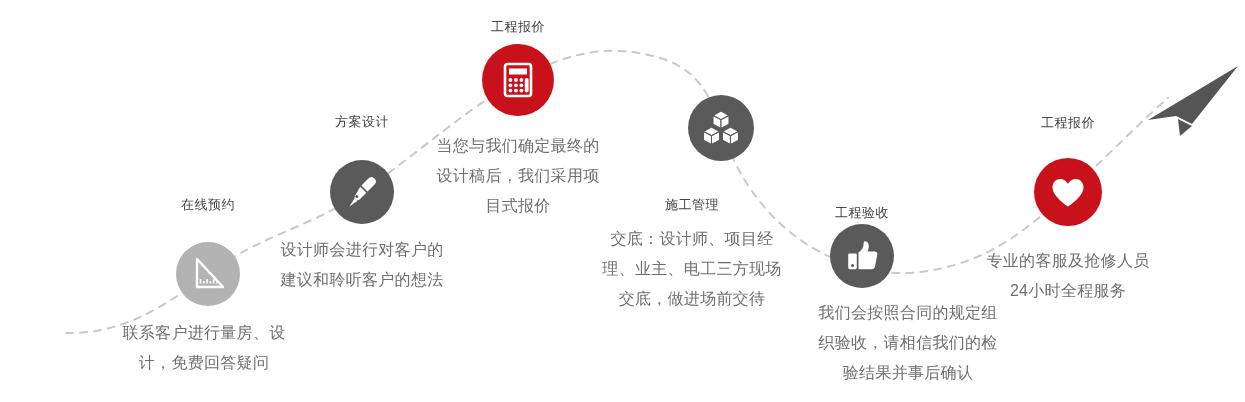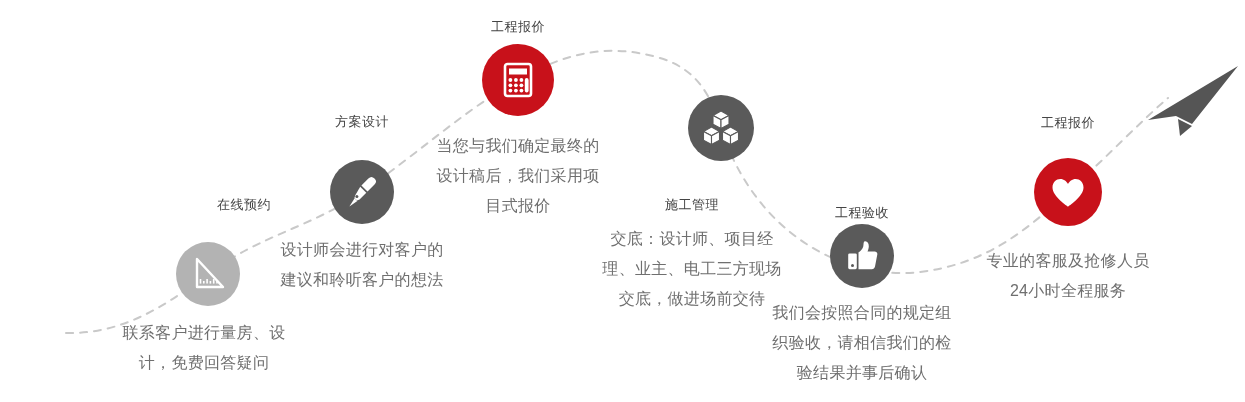--- a/index.html
+++ b/index.html
@@ -63,21 +63,21 @@
              C 985 264, 1025 232, 1068 192
              C 1110 154, 1140 122, 1168 98" fill="none" stroke="#c9c9c9" stroke-width="2" stroke-dasharray="7 7" stroke-linecap="round"></path>
   </svg>
 
   <svg class="plane" style="left:1140px;top:62px;" width="105" height="80" viewBox="0 0 105 80">
     <path d="M 8 58 L 98 4 L 52 62 L 36 54 Z" fill="#555555"></path>
     <path d="M 38 57 L 52 64 L 40 74 Z" fill="#555555"></path>
   </svg>
 
   <div class="step">
-    <div class="step-title" style="left:208px;top:196px;margin-left:36px;">在线预约</div>
+    <div class="step-title" style="left:208px;top:196px;">在线预约</div>
     <div class="icon-circle" style="left:208px;top:274px;width:64px;height:64px;background:#b3b3b3;">
       <svg width="38" height="38" viewBox="0 0 38 38">
         <path d="M8 4 L8 32 L34 32 Z" fill="none" stroke="#ffffff" stroke-width="2.4" stroke-linejoin="round"></path>
         <g stroke="#ffffff" stroke-width="1.6">
           <line x1="11.5" y1="28.6" x2="11.5" y2="24"></line>
           <line x1="14.8" y1="28.6" x2="14.8" y2="26"></line>
           <line x1="18.1" y1="28.6" x2="18.1" y2="24"></line>
           <line x1="21.4" y1="28.6" x2="21.4" y2="26"></line>
           <line x1="24.7" y1="28.6" x2="24.7" y2="24"></line>
           <line x1="28.0" y1="28.6" x2="28.0" y2="26"></line>
@@ -145,21 +145,21 @@
 
   <div class="step">
     <div class="step-title" style="left:862px;top:204px;">工程验收</div>
     <div class="icon-circle" style="left:862px;top:256px;width:64px;height:64px;background:#5a5a5a;">
       <svg width="38" height="38" viewBox="0 0 38 38">
         <path d="M15.5 15.5 C15.5 15.5 19.6 12.9 20.3 9.3 C20.8 6.6 20.2 4.2 22.3 4.2 C24.6 4.2 25.8 6.4 25.8 9.2 C25.8 11.6 24.6 14.4 24.6 14.4 L31.6 14.4 C33.4 14.4 34.6 15.7 34.3 17.4 L32.0 29.5 C31.7 31.1 30.4 32.2 28.8 32.2 L15.5 32.2 Z" fill="#ffffff"></path>
         <rect x="5.2" y="16.4" width="8.6" height="15.8" rx="1.4" fill="#ffffff"></rect>
         <circle cx="9.5" cy="28.6" r="1.5" fill="#5a5a5a"></circle>
       </svg>
     </div>
-    <div class="step-desc" style="left:862px;top:298px;width:180px;">我们会按照合同的规定组织验收，请相信我们的检验结果并事后确认</div>
+    <div class="step-desc" style="left:908px;top:298px;width:180px;">我们会按照合同的规定组织验收，请相信我们的检验结果并事后确认</div>
   </div>
 
   <div class="step">
     <div class="step-title" style="left:1068px;top:114px;">工程报价</div>
     <div class="icon-circle" style="left:1068px;top:192px;width:68px;height:68px;background:#c8111a;">
       <svg width="40" height="40" viewBox="0 0 40 40">
         <path d="M20 34.5 C20 34.5 4.5 24.5 4.5 15.4 C4.5 10.2 8.2 7 12.3 7 C16.0 7 18.6 9.6 20 12.0 C21.4 9.6 24.0 7 27.7 7 C31.8 7 35.5 10.2 35.5 15.4 C35.5 24.5 20 34.5 20 34.5 Z" fill="#ffffff"></path>
       </svg>
     </div>
     <div class="step-desc" style="left:1068px;top:246px;width:175px;">专业的客服及抢修人员24小时全程服务</div>

